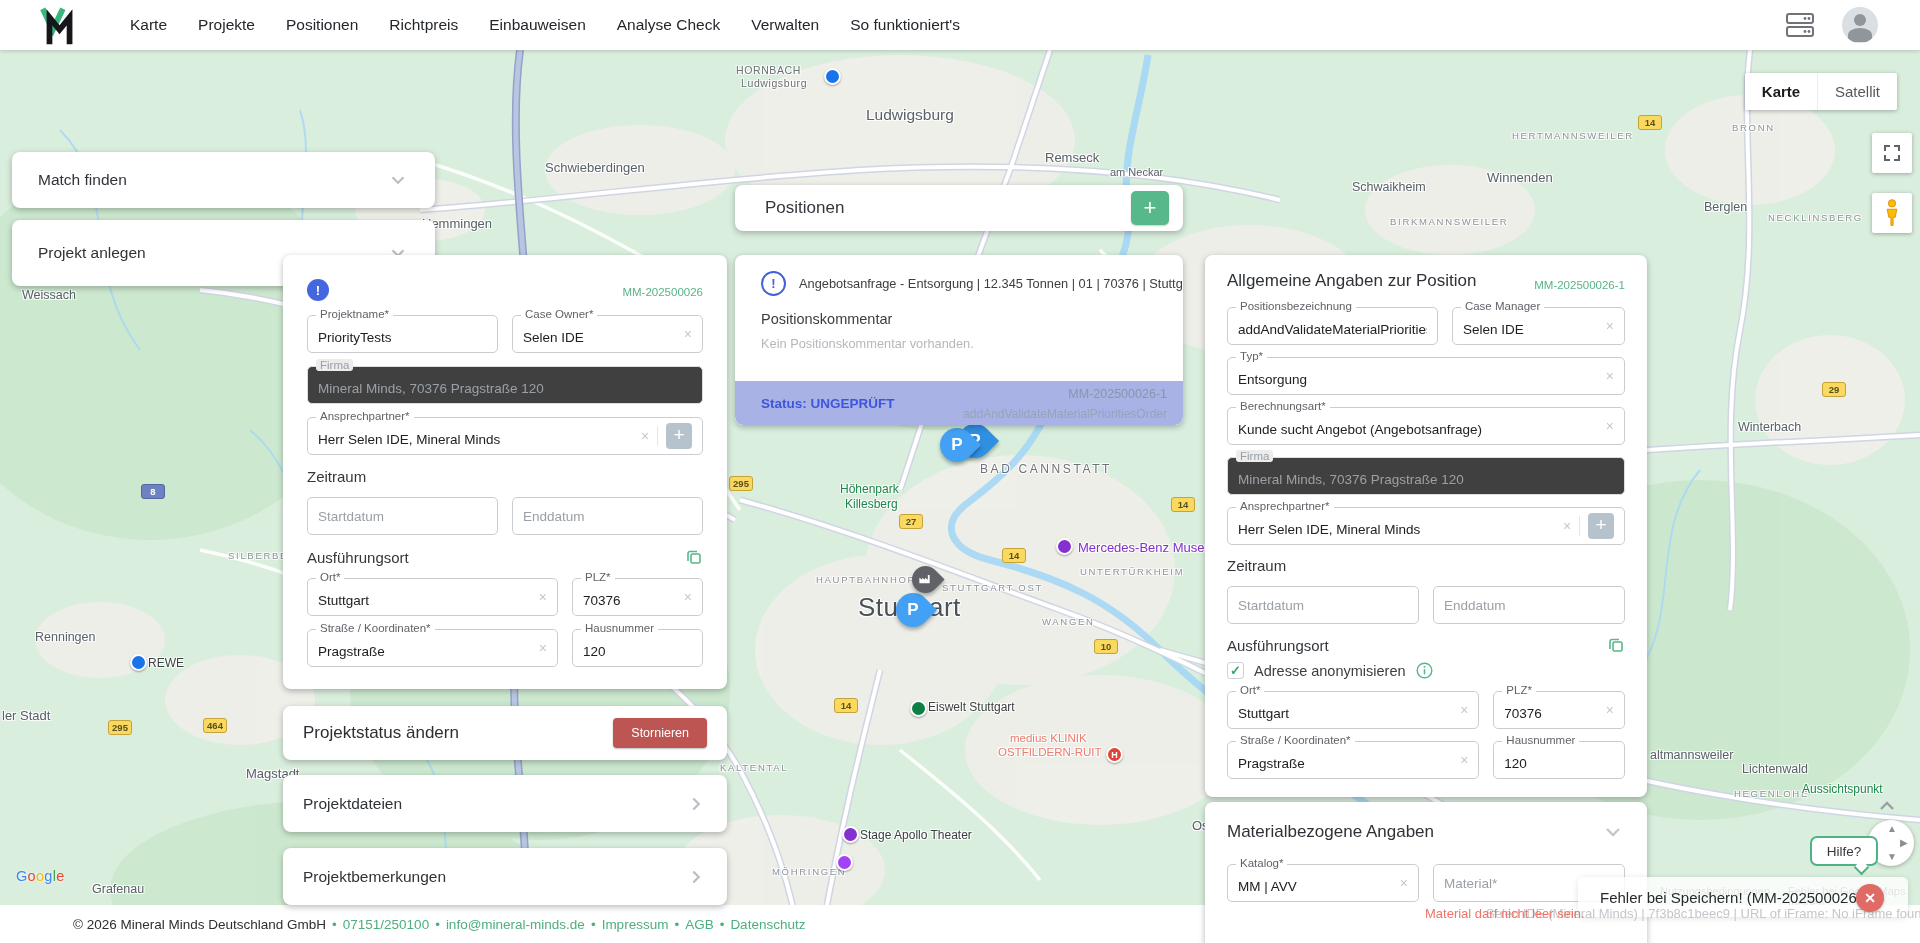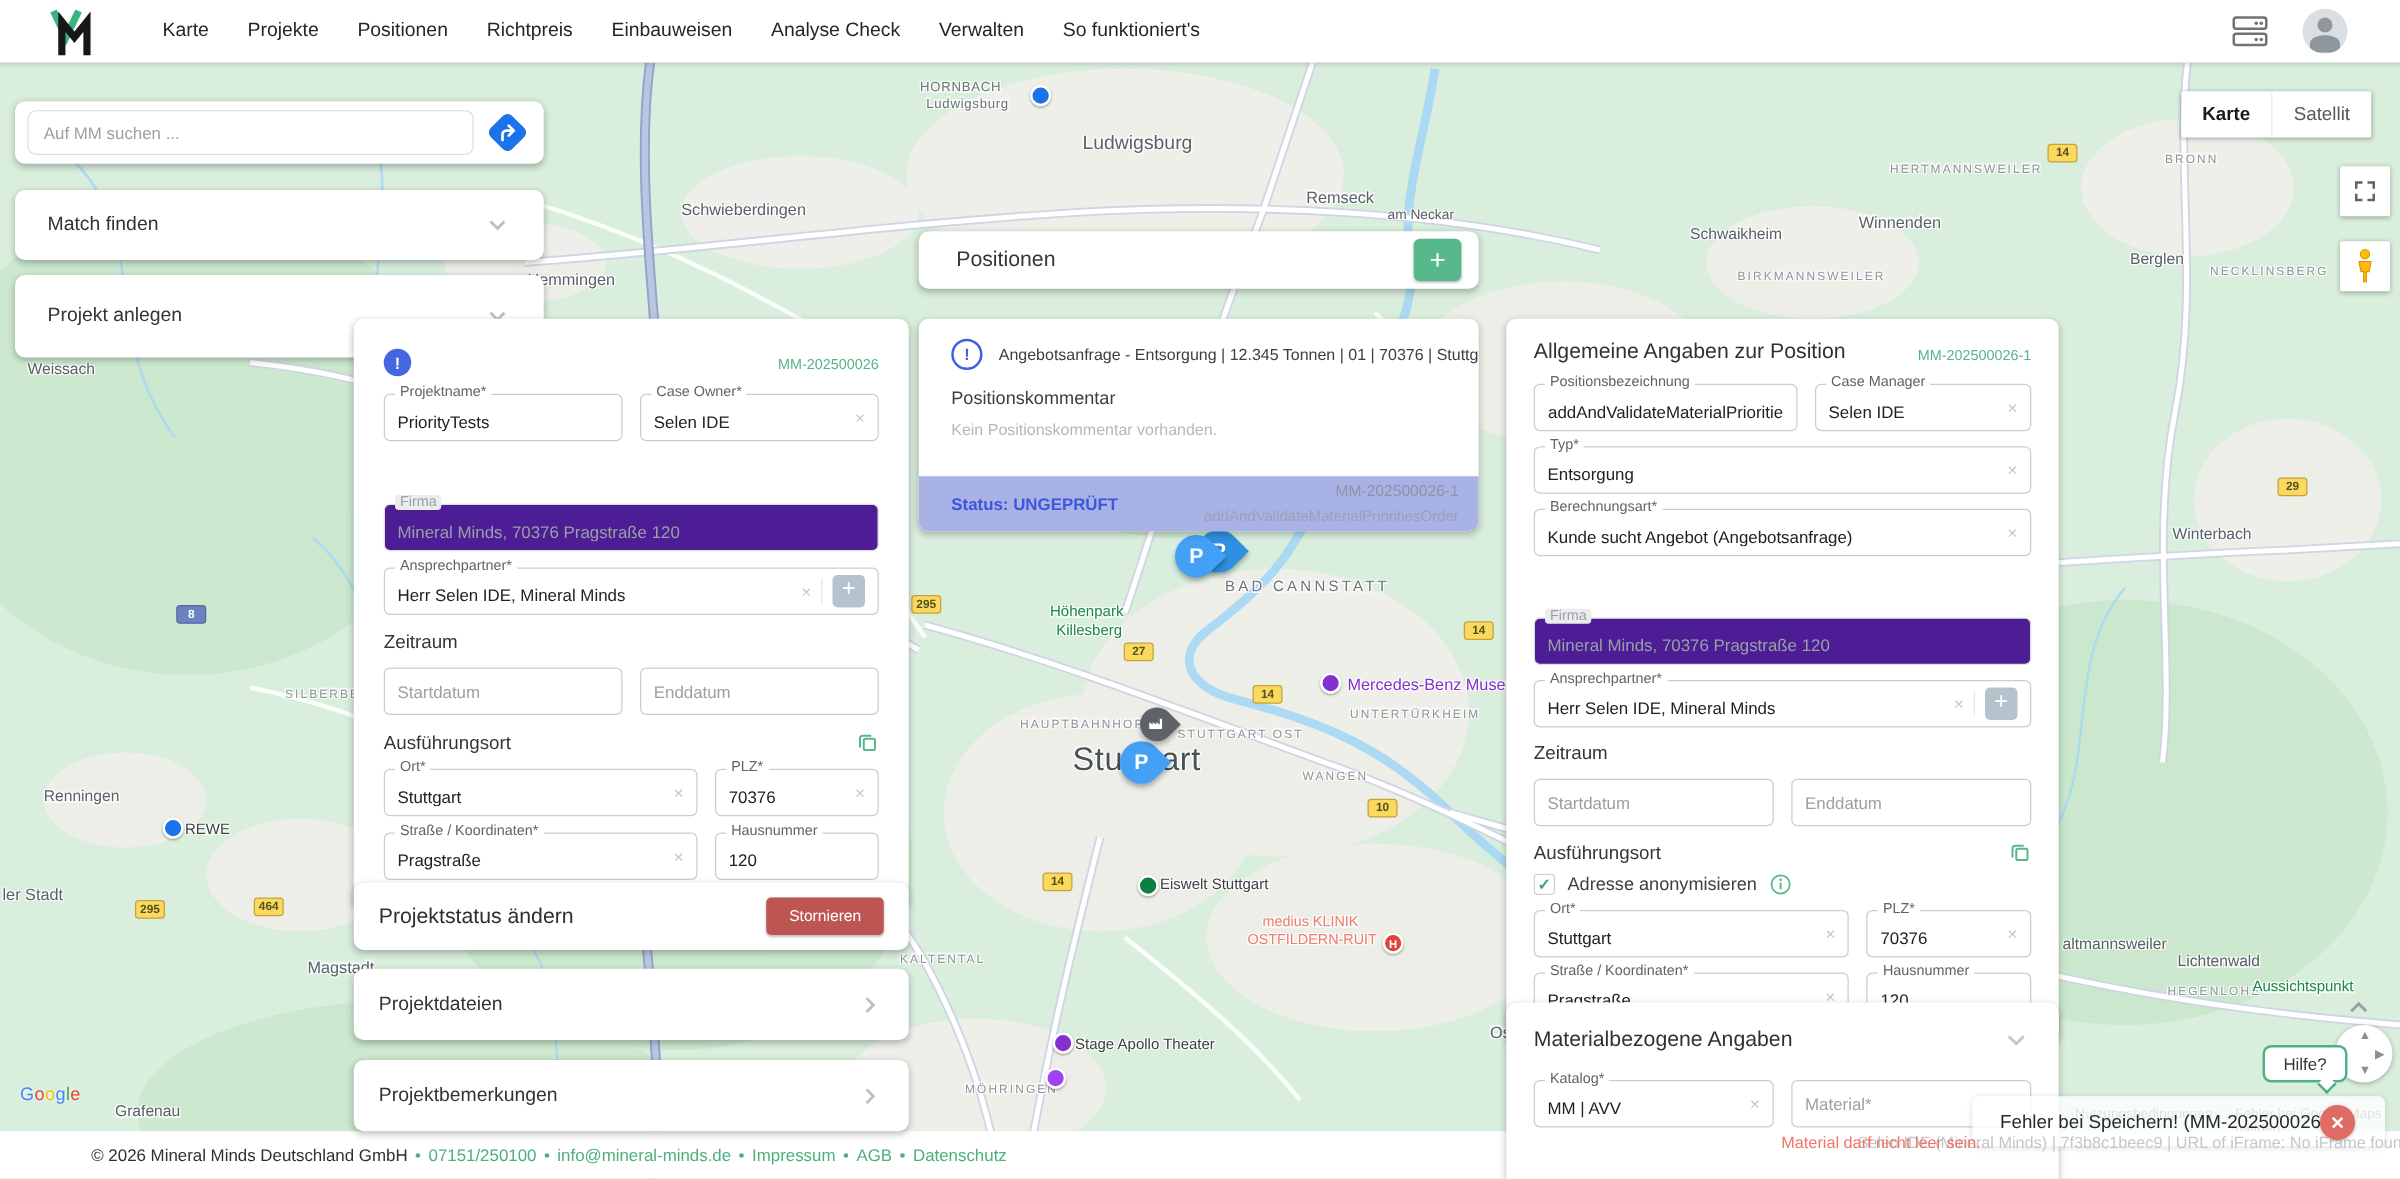--- a/index.html
+++ b/index.html
@@ -86,21 +86,21 @@
 
   .frow { display:flex; gap:14px; margin-bottom:13px; }
   .field { position:relative; border:1px solid #c9cdd2; border-radius:5px; height:38px; background:#fff;
            display:flex; align-items:center; padding:0 10px; flex:1; min-width:0; }
   .flabel { position:absolute; top:-8px; left:8px; font-size:11.5px; color:#5f6368; background:#fff; padding:0 4px; white-space:nowrap; }
   .field input { border:0; outline:0; width:100%; min-width:0; font-family:"Liberation Sans",sans-serif; font-size:13.5px; color:#202124;
                  background:transparent; padding-top:7px; }
   .field input::placeholder { color:#9aa0a6; }
   .field.noval input { padding-top:0; }
   .field .clear { color:#c4c8cd; font-size:14px; margin-left:6px; cursor:pointer; line-height:1; }
-  .field.disabled { background:#4c1d95; border-color:#dedede;margin-top:37px; }
+  .field.disabled { background:#404040; border-color:#dedede; }
   .field.disabled .flabel { background:#ececec; border-radius:3px; color:#9aa0a6; }
   .field.disabled input { color:#9aa0a6; }
   .plusbtn { width:26px; height:26px; border-radius:4px; background:#b7c3cc; color:#fff; font-size:19px; line-height:24px;
              text-align:center; margin-left:8px; cursor:pointer; flex:0 0 26px; }
   .vdiv { width:1px; height:20px; background:#e4e6e9; margin-left:8px; }
   .sect-h { font-size:15px; color:#33373c; margin:4px 0 12px 0; display:flex; align-items:center; }
   .sect-h .sp { flex:1; }
   .flex21 { flex:2.1; } .flex1 { flex:1; } .flex125 { flex:1.25; }
 
   
@@ -370,29 +370,20 @@
         <circle cx="21" cy="21.5" r="1.4" fill="#6f7378"></circle>
           <circle cx="25" cy="21.5" r="1.4" fill="#6f7378"></circle>
       </svg>
       <div class="avatar">
         <div class="head"></div>
         <div class="body"></div>
       </div>
     </div>
   </div>
 
-  <div class="card search-card">
-    <input class="search-input" placeholder="Auf MM suchen ..." style="">
-    <div class="dirbtn">
-      <div class="diamond"></div>
-      <svg width="38" height="38" viewBox="0 0 38 38">
-        <path d="M15 25 v-4.5 a3 3 0 0 1 3 -3 h5.5 M20 13.5 l4 4 -4 4" fill="none" stroke="#ffffff" stroke-width="2.2" stroke-linecap="round" stroke-linejoin="round"></path>
-      </svg>
-    </div>
-  </div>
 
   <div class="card collapse-card match-card">
     <span class="ttl">Match finden</span>
     <span class="sp"></span>
     <svg width="22" height="22" viewBox="0 0 20 20">
       <path d="M5 7.5 l5 5 5 -5" fill="none" stroke="#b9bfc6" stroke-width="2"></path>
     </svg>
   </div>
 
   <div class="card collapse-card anlegen-card">

